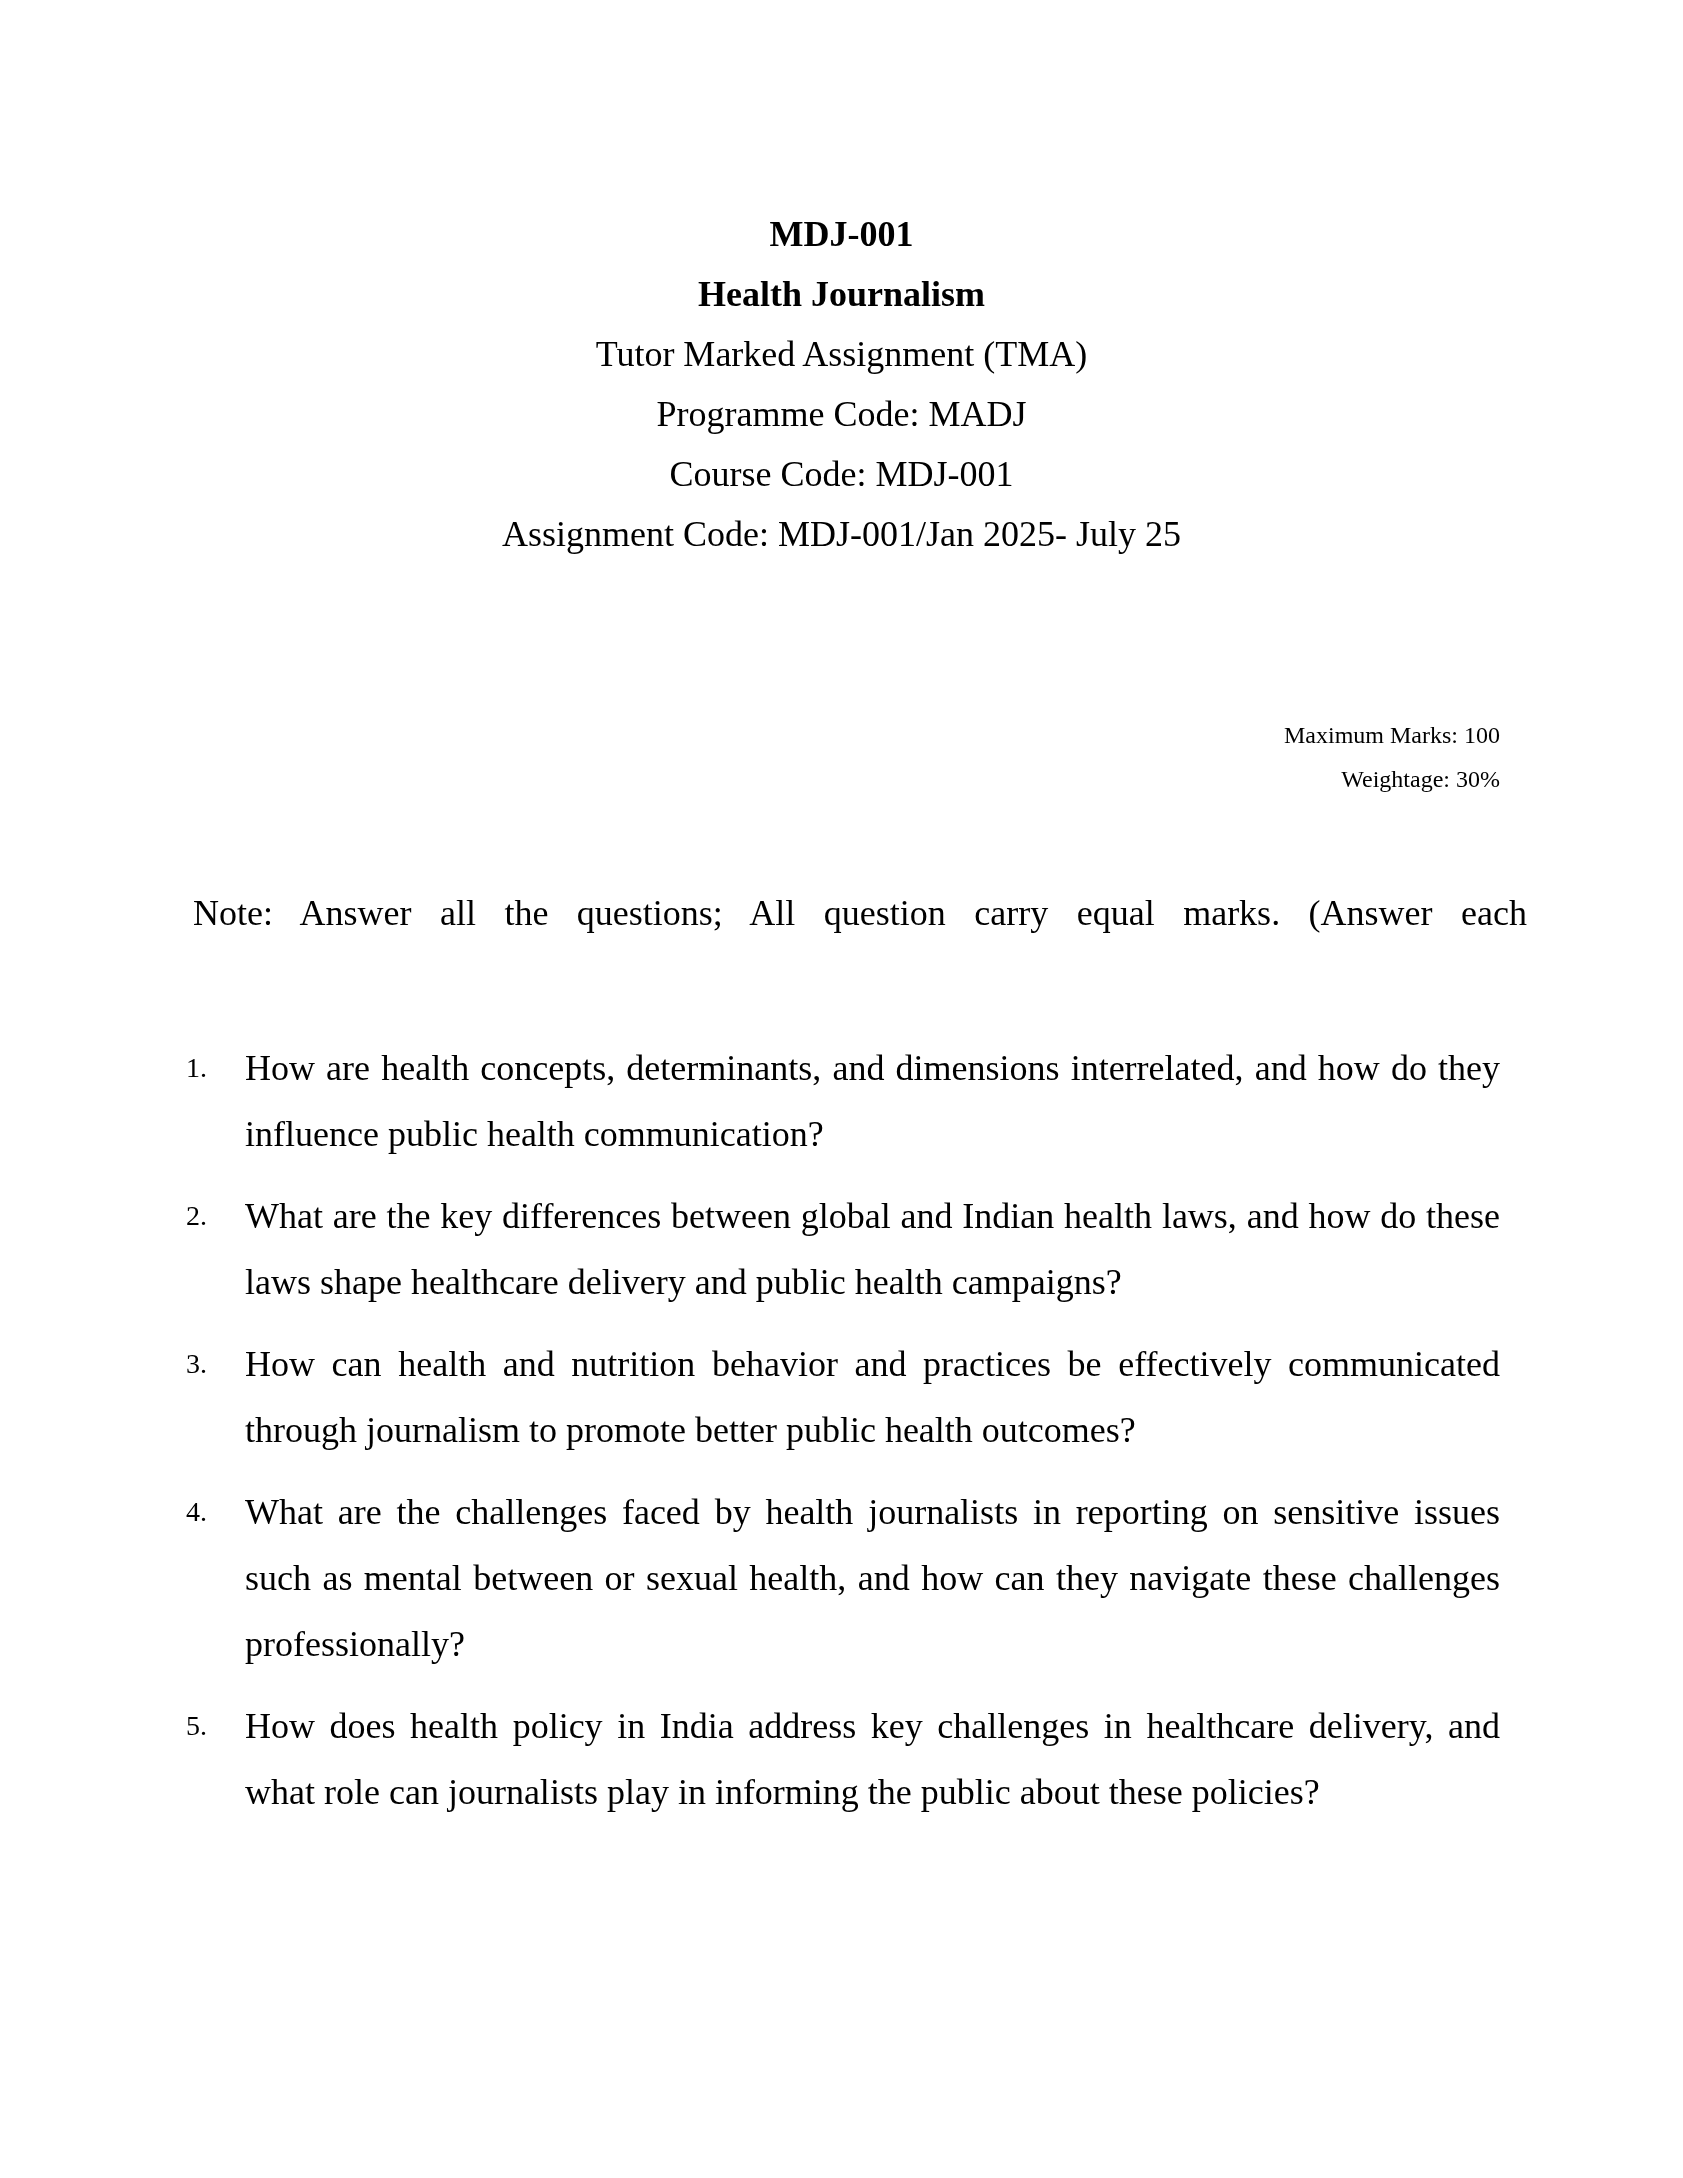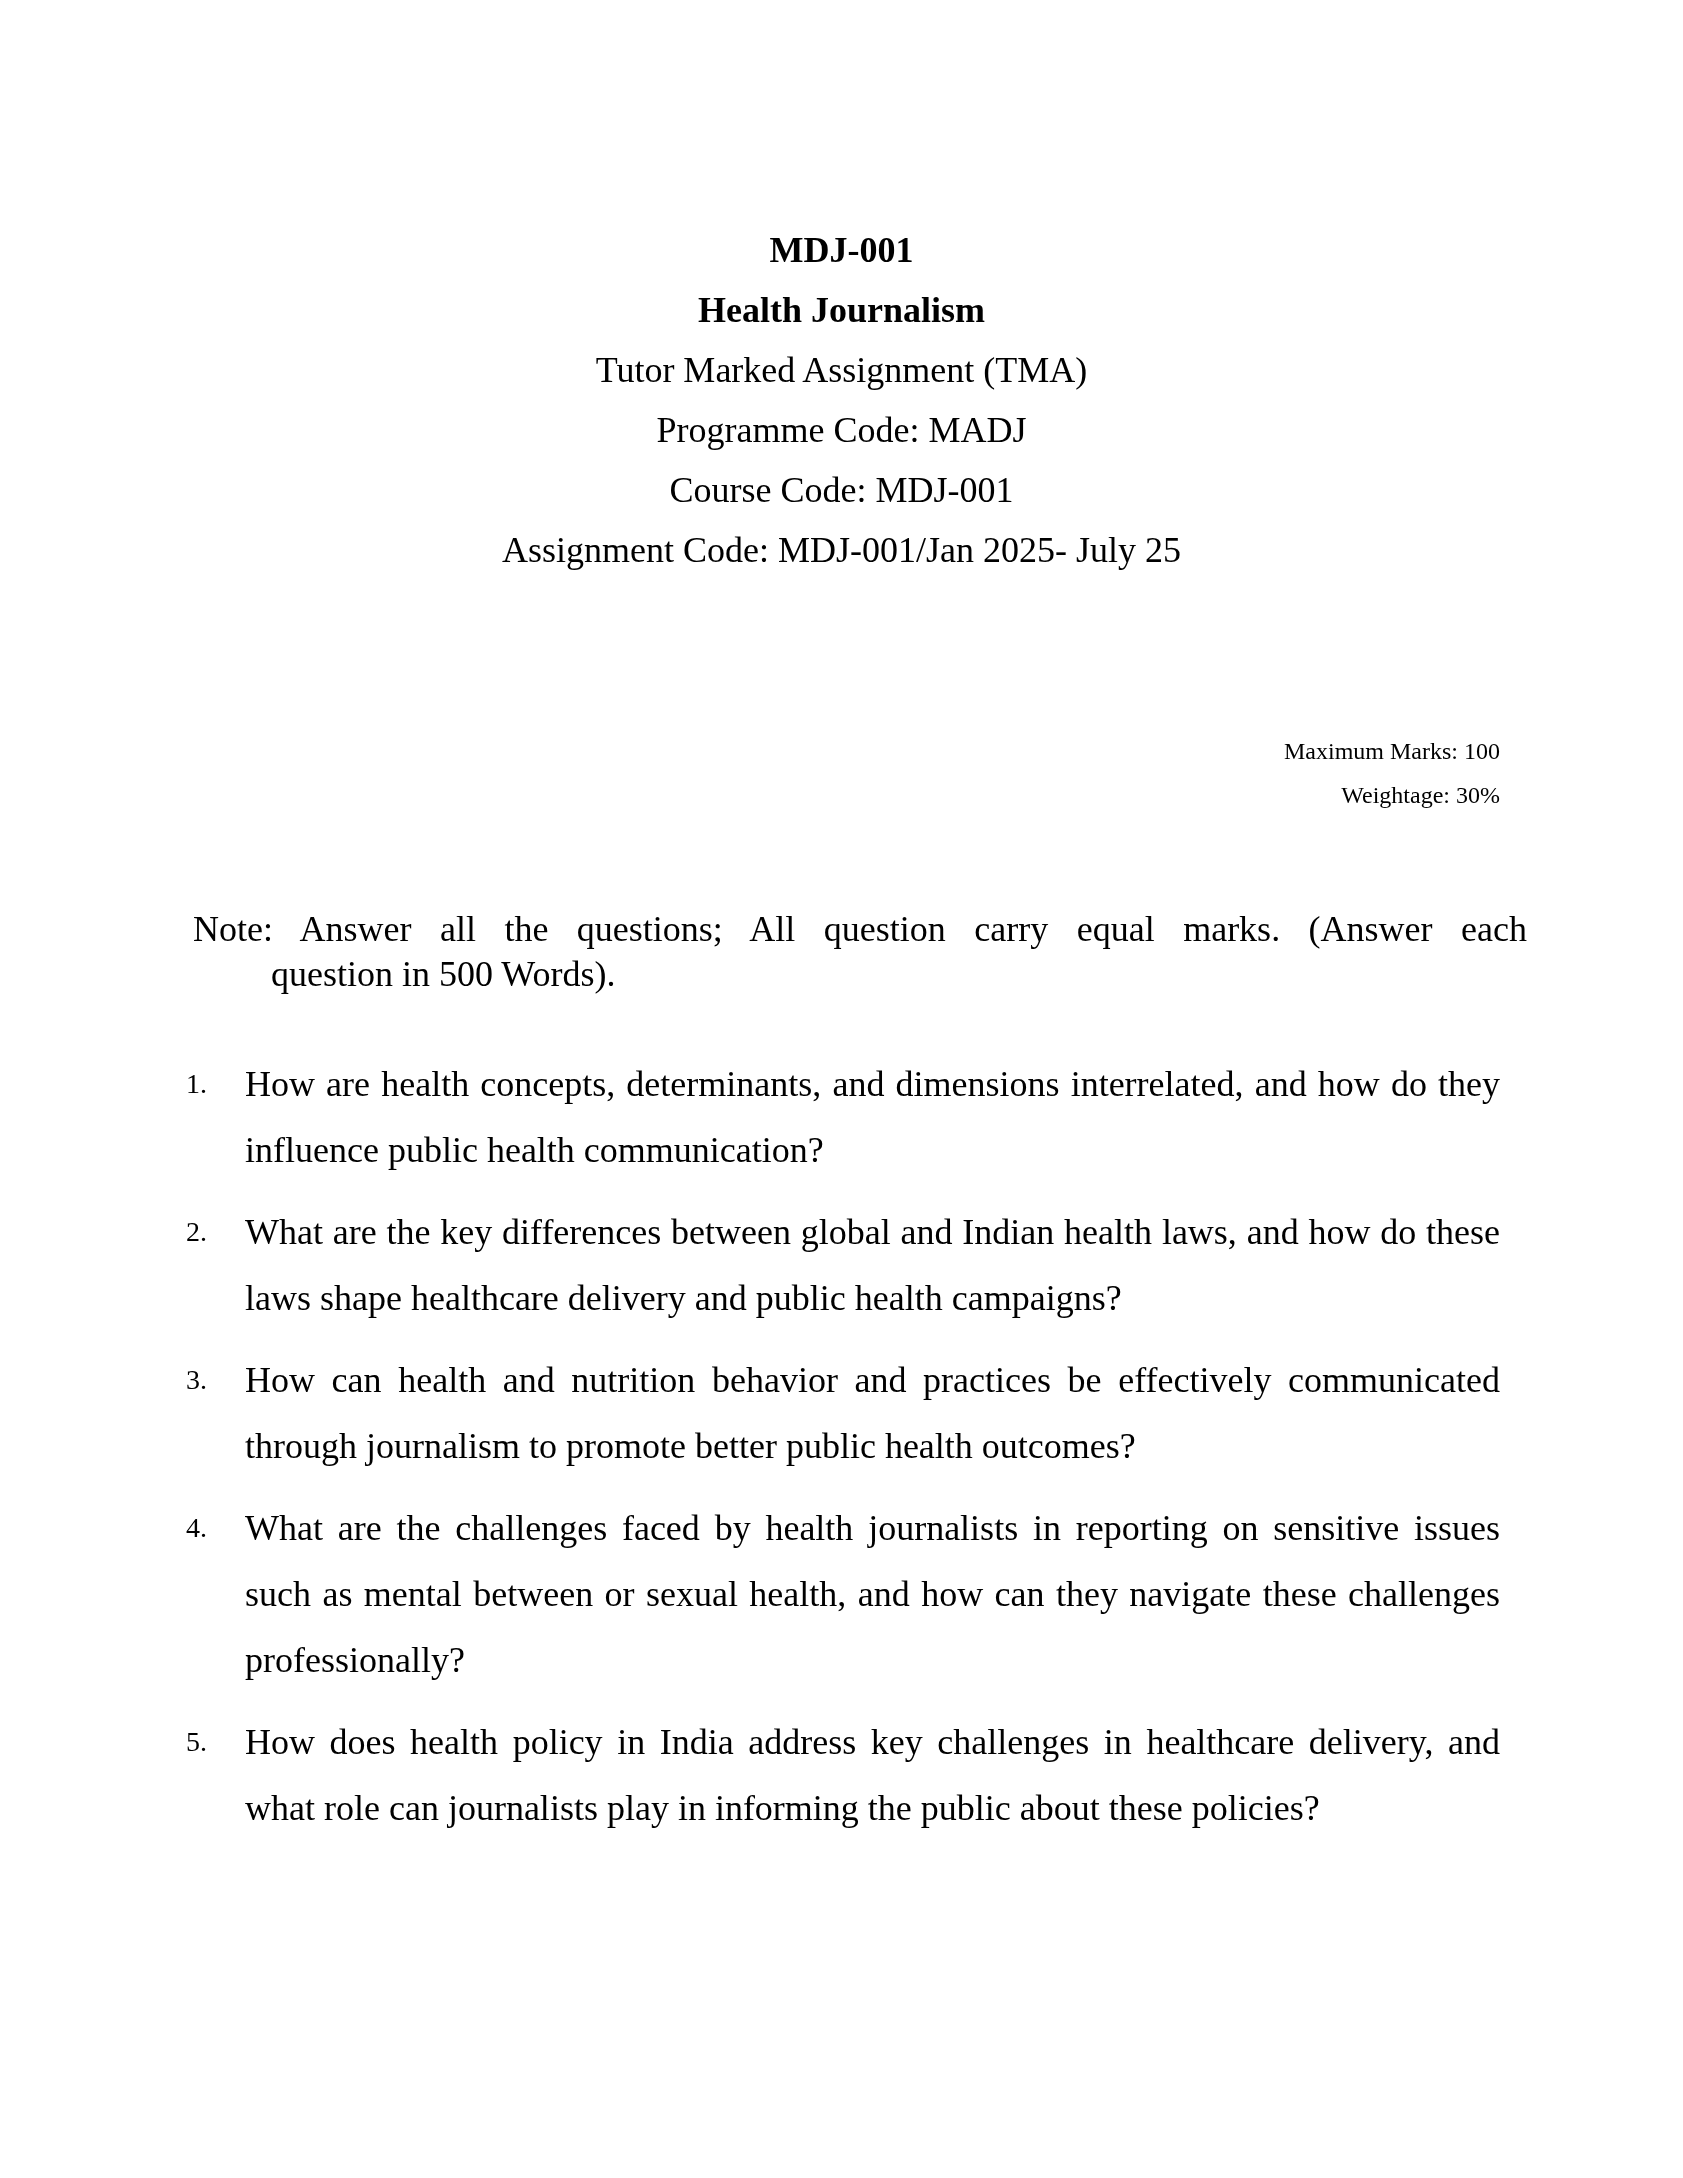--- a/index.html
+++ b/index.html
@@ -1,18 +1,18 @@
 <!DOCTYPE html>
 <html><head>
 <meta charset="utf-8">
 <style>
   html, body { margin: 0; padding: 0; background: #ffffff; }
   body { width: 1683px; height: 2178px; position: relative; overflow: hidden;
          font-family: "Liberation Serif", "DejaVu Serif", serif; color: #000; }
-  .page { position: absolute; left: 0; top: 16px; width: 1683px; height: 1646px; }
+  .page { position: absolute; left: 0; top: 0; width: 1683px; height: 1646px; }
   .header { position: absolute; left: 0; top: 204px; width: 1683px; text-align: center; }
   .header .line { font-size: 36px; line-height: 60px; height: 60px; white-space: nowrap; }
   .header .bold { font-weight: bold; }
   .marks { position: absolute; right: 183px; top: 713px; text-align: right; font-size: 24px; line-height: 44px; }
   .note { position: absolute; left: 166px; top: 891px; width: 1334px; font-size: 36px; line-height: 45px;
           text-align: justify; text-align-last: left; margin-left: 27px; }
   .note .first { text-align: justify; text-align-last: justify; }
   .note .second { padding-left: 78px; }
   .questions { position: absolute; left: 0; top: 1035px; width: 1683px; }
   .q { position: relative; font-size: 36px; line-height: 66px; margin-bottom: 16px; }
@@ -33,21 +33,20 @@
     <div class="line">Assignment Code: MDJ-001/Jan 2025- July 25</div>
   </div>
 
   <div class="marks">
     <div>Maximum Marks: 100</div>
     <div>Weightage: 30%</div>
   </div>
 
   <div class="note">
     <div class="first">Note: Answer all the questions; All question carry equal marks. (Answer each</div>
-    <div class="second">question in 500 Words).</div>
   </div>
 
   <div class="questions">
     <div class="q">
       <span class="num">1.</span>
       <div class="text">How are health concepts, determinants, and dimensions interrelated, and how do they influence public health communication?</div>
     </div>
     <div class="q">
       <span class="num">2.</span>
       <div class="text">What are the key differences between global and Indian health laws, and how do these laws shape healthcare delivery and public health campaigns?</div>

